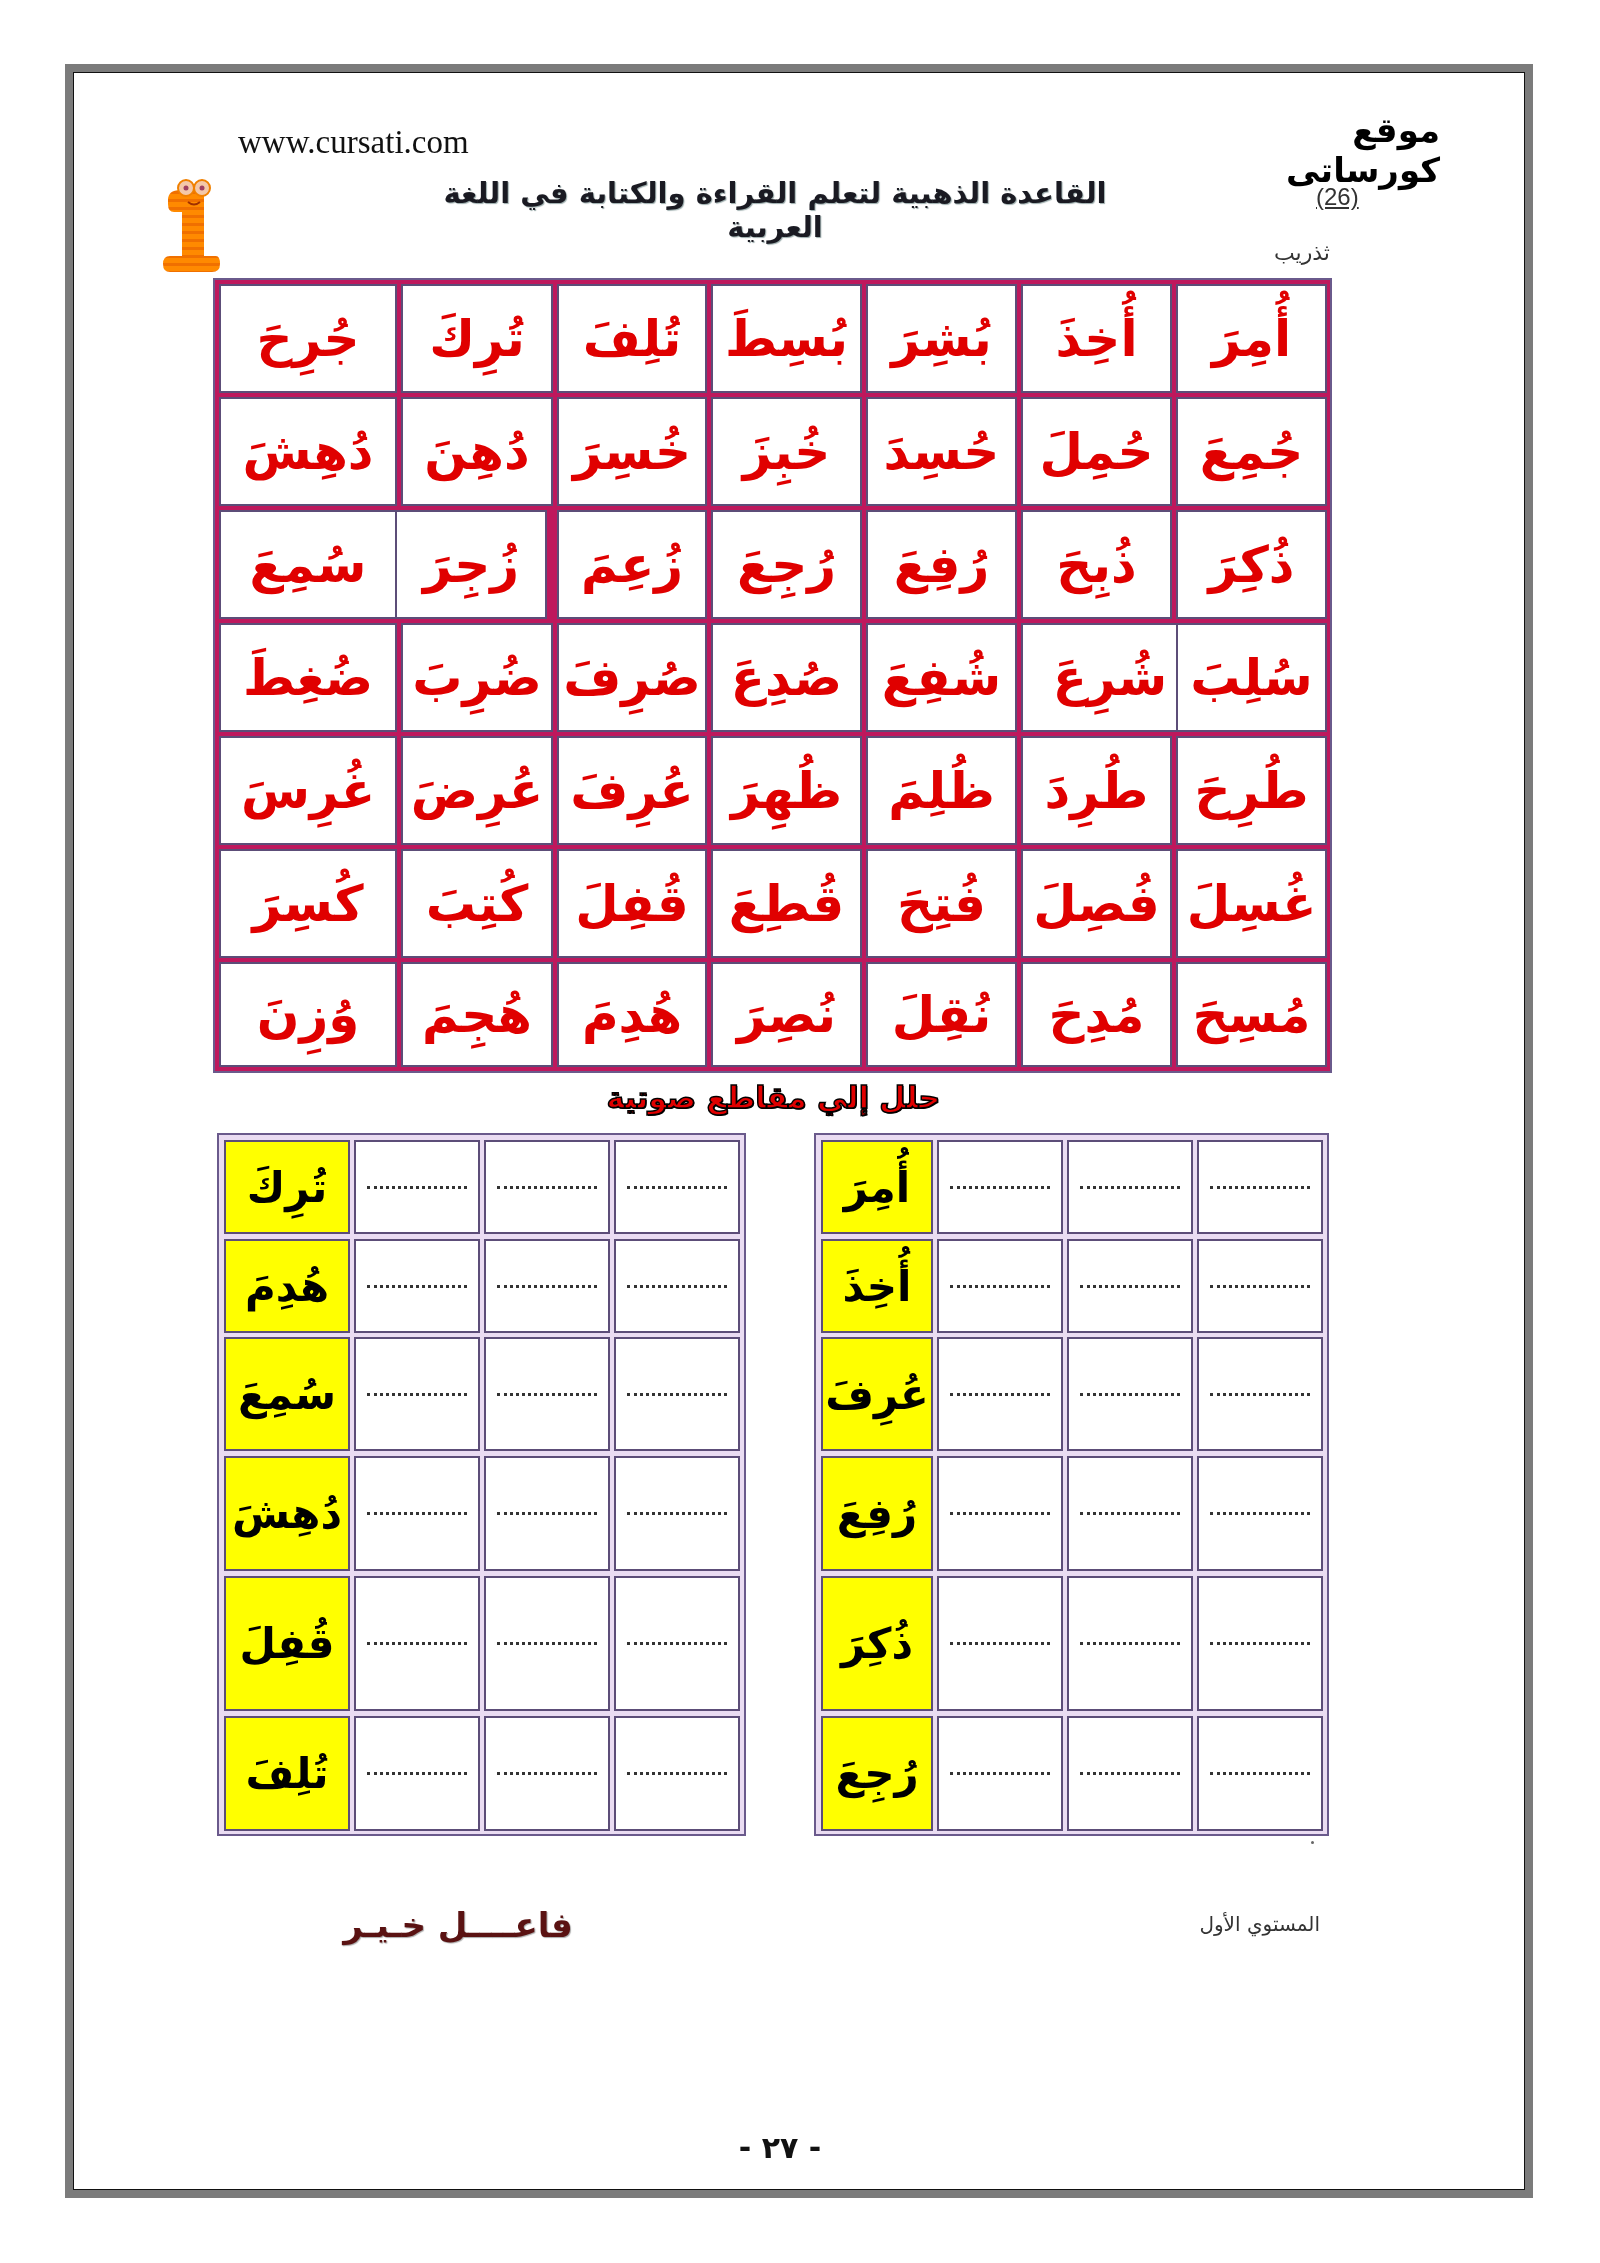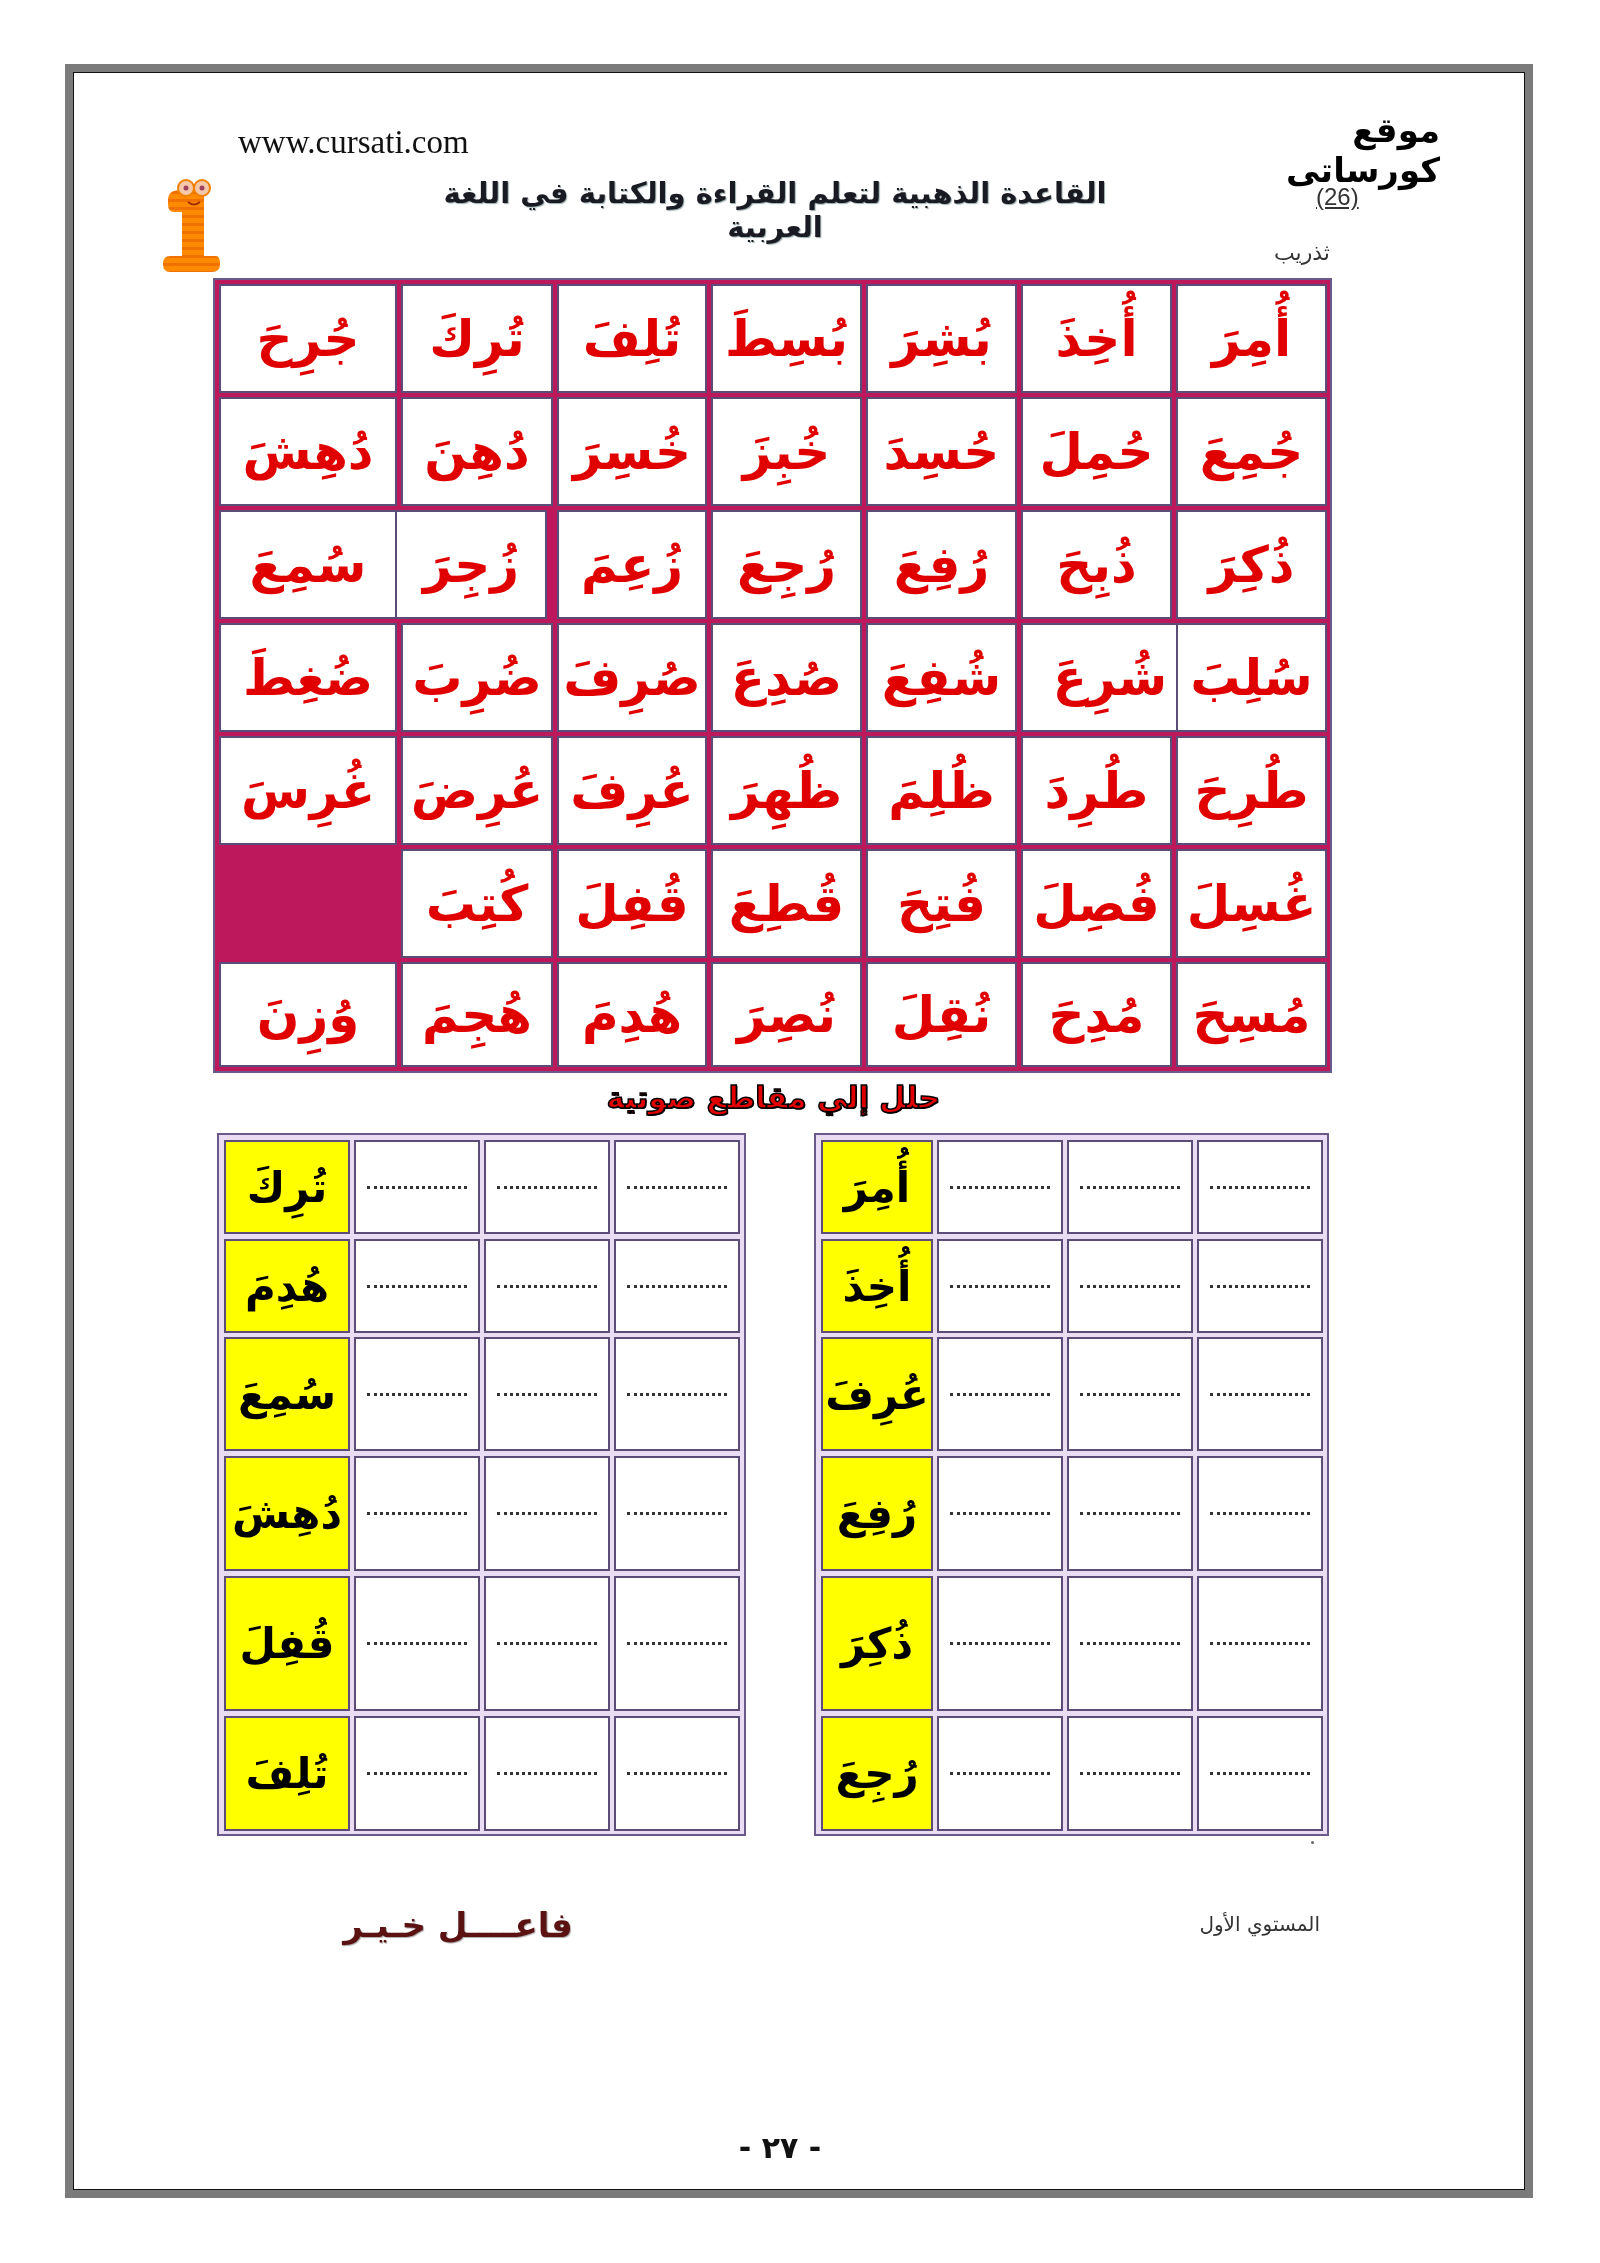--- a/index.html
+++ b/index.html
@@ -98,20 +98,21 @@
   <div class="gcell" style="left:961px;top:343px;width:151px;height:109px">سُلِبَ</div>
 
   <div class="gcell" style="left:4px;top:456px;width:178px;height:109px">غُرِسَ</div>
   <div class="gcell" style="left:186px;top:456px;width:152px;height:109px">عُرِضَ</div>
   <div class="gcell" style="left:342px;top:456px;width:150px;height:109px">عُرِفَ</div>
   <div class="gcell" style="left:496px;top:456px;width:151px;height:109px">ظُهِرَ</div>
   <div class="gcell" style="left:651px;top:456px;width:151px;height:109px">ظُلِمَ</div>
   <div class="gcell" style="left:806px;top:456px;width:151px;height:109px">طُرِدَ</div>
   <div class="gcell" style="left:961px;top:456px;width:151px;height:109px">طُرِحَ</div>
 
+  <div class="gcell" style="left:4px;top:569px;width:178px;height:109px">كُسِرَ</div>
   <div class="gcell" style="left:186px;top:569px;width:152px;height:109px">كُتِبَ</div>
   <div class="gcell" style="left:342px;top:569px;width:150px;height:109px">قُفِلَ</div>
   <div class="gcell" style="left:496px;top:569px;width:151px;height:109px">قُطِعَ</div>
   <div class="gcell" style="left:651px;top:569px;width:151px;height:109px">فُتِحَ</div>
   <div class="gcell" style="left:806px;top:569px;width:151px;height:109px">فُصِلَ</div>
   <div class="gcell" style="left:961px;top:569px;width:151px;height:109px">غُسِلَ</div>
 
   <div class="gcell" style="left:4px;top:682px;width:178px;height:105px">وُزِنَ</div>
   <div class="gcell" style="left:186px;top:682px;width:152px;height:105px">هُجِمَ</div>
   <div class="gcell" style="left:342px;top:682px;width:150px;height:105px">هُدِمَ</div>

